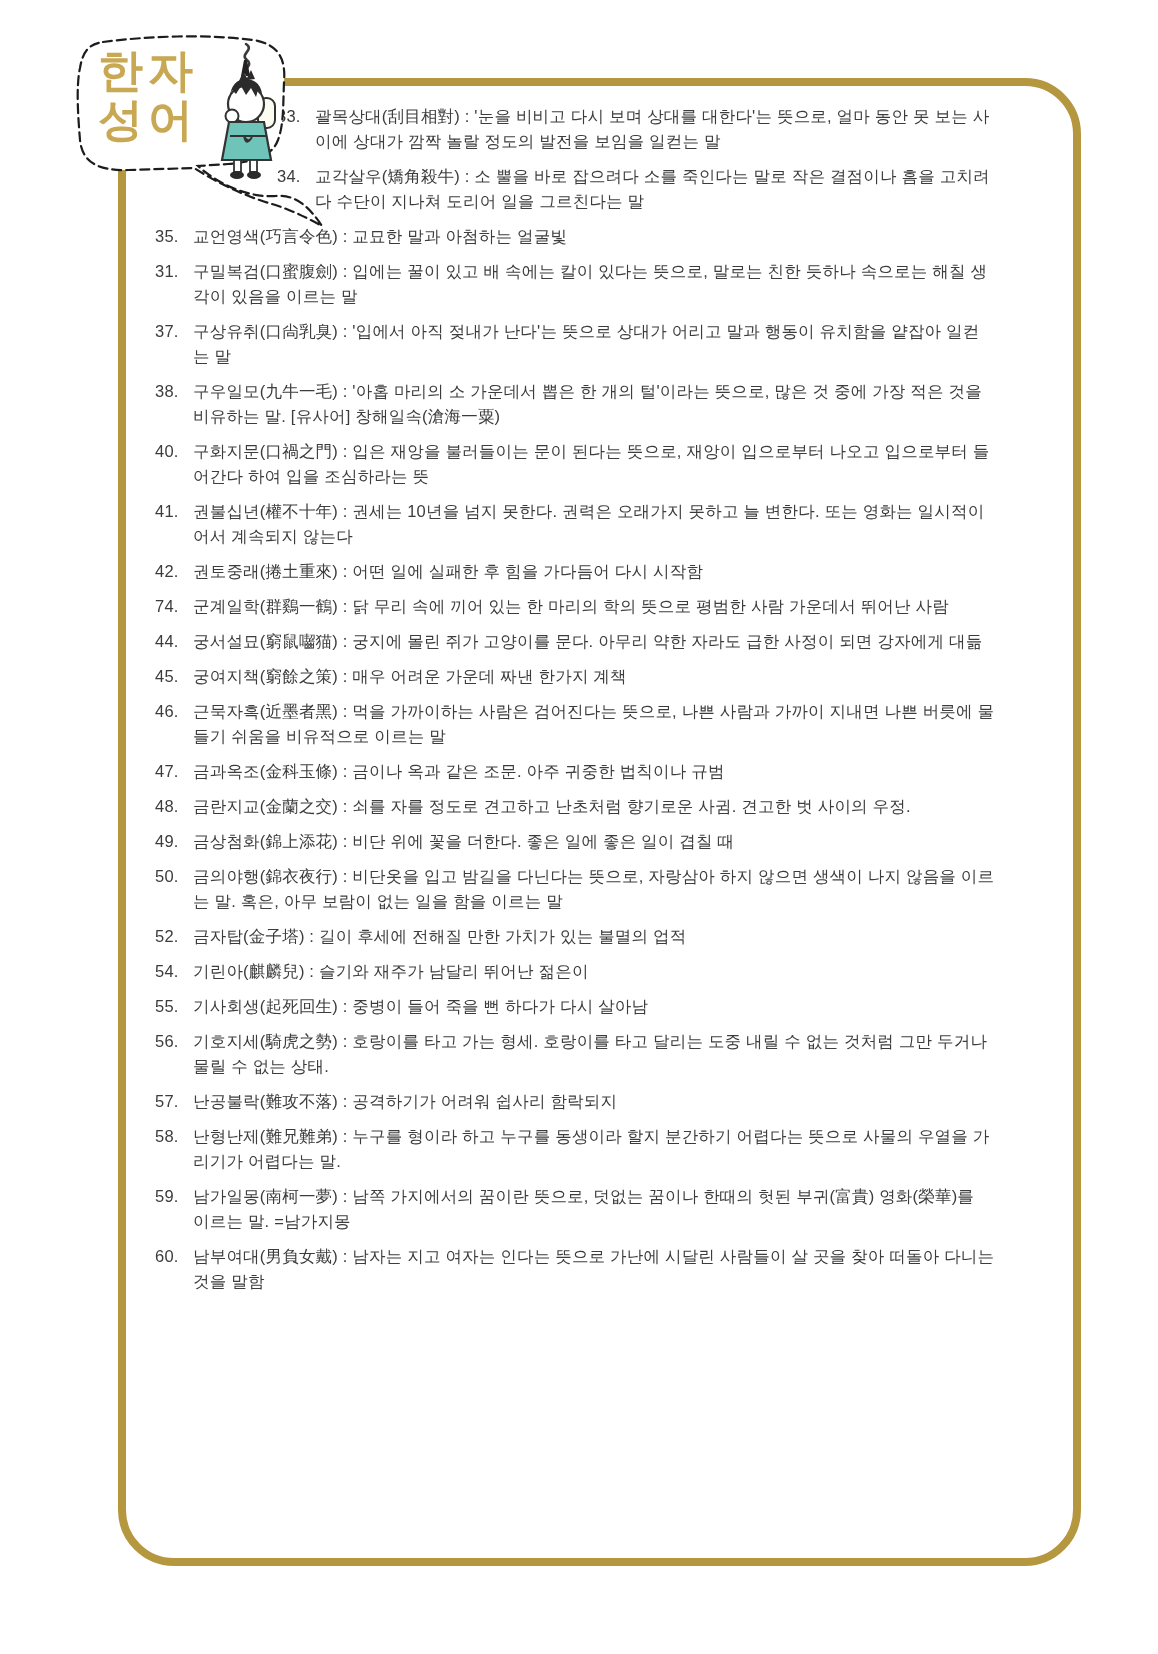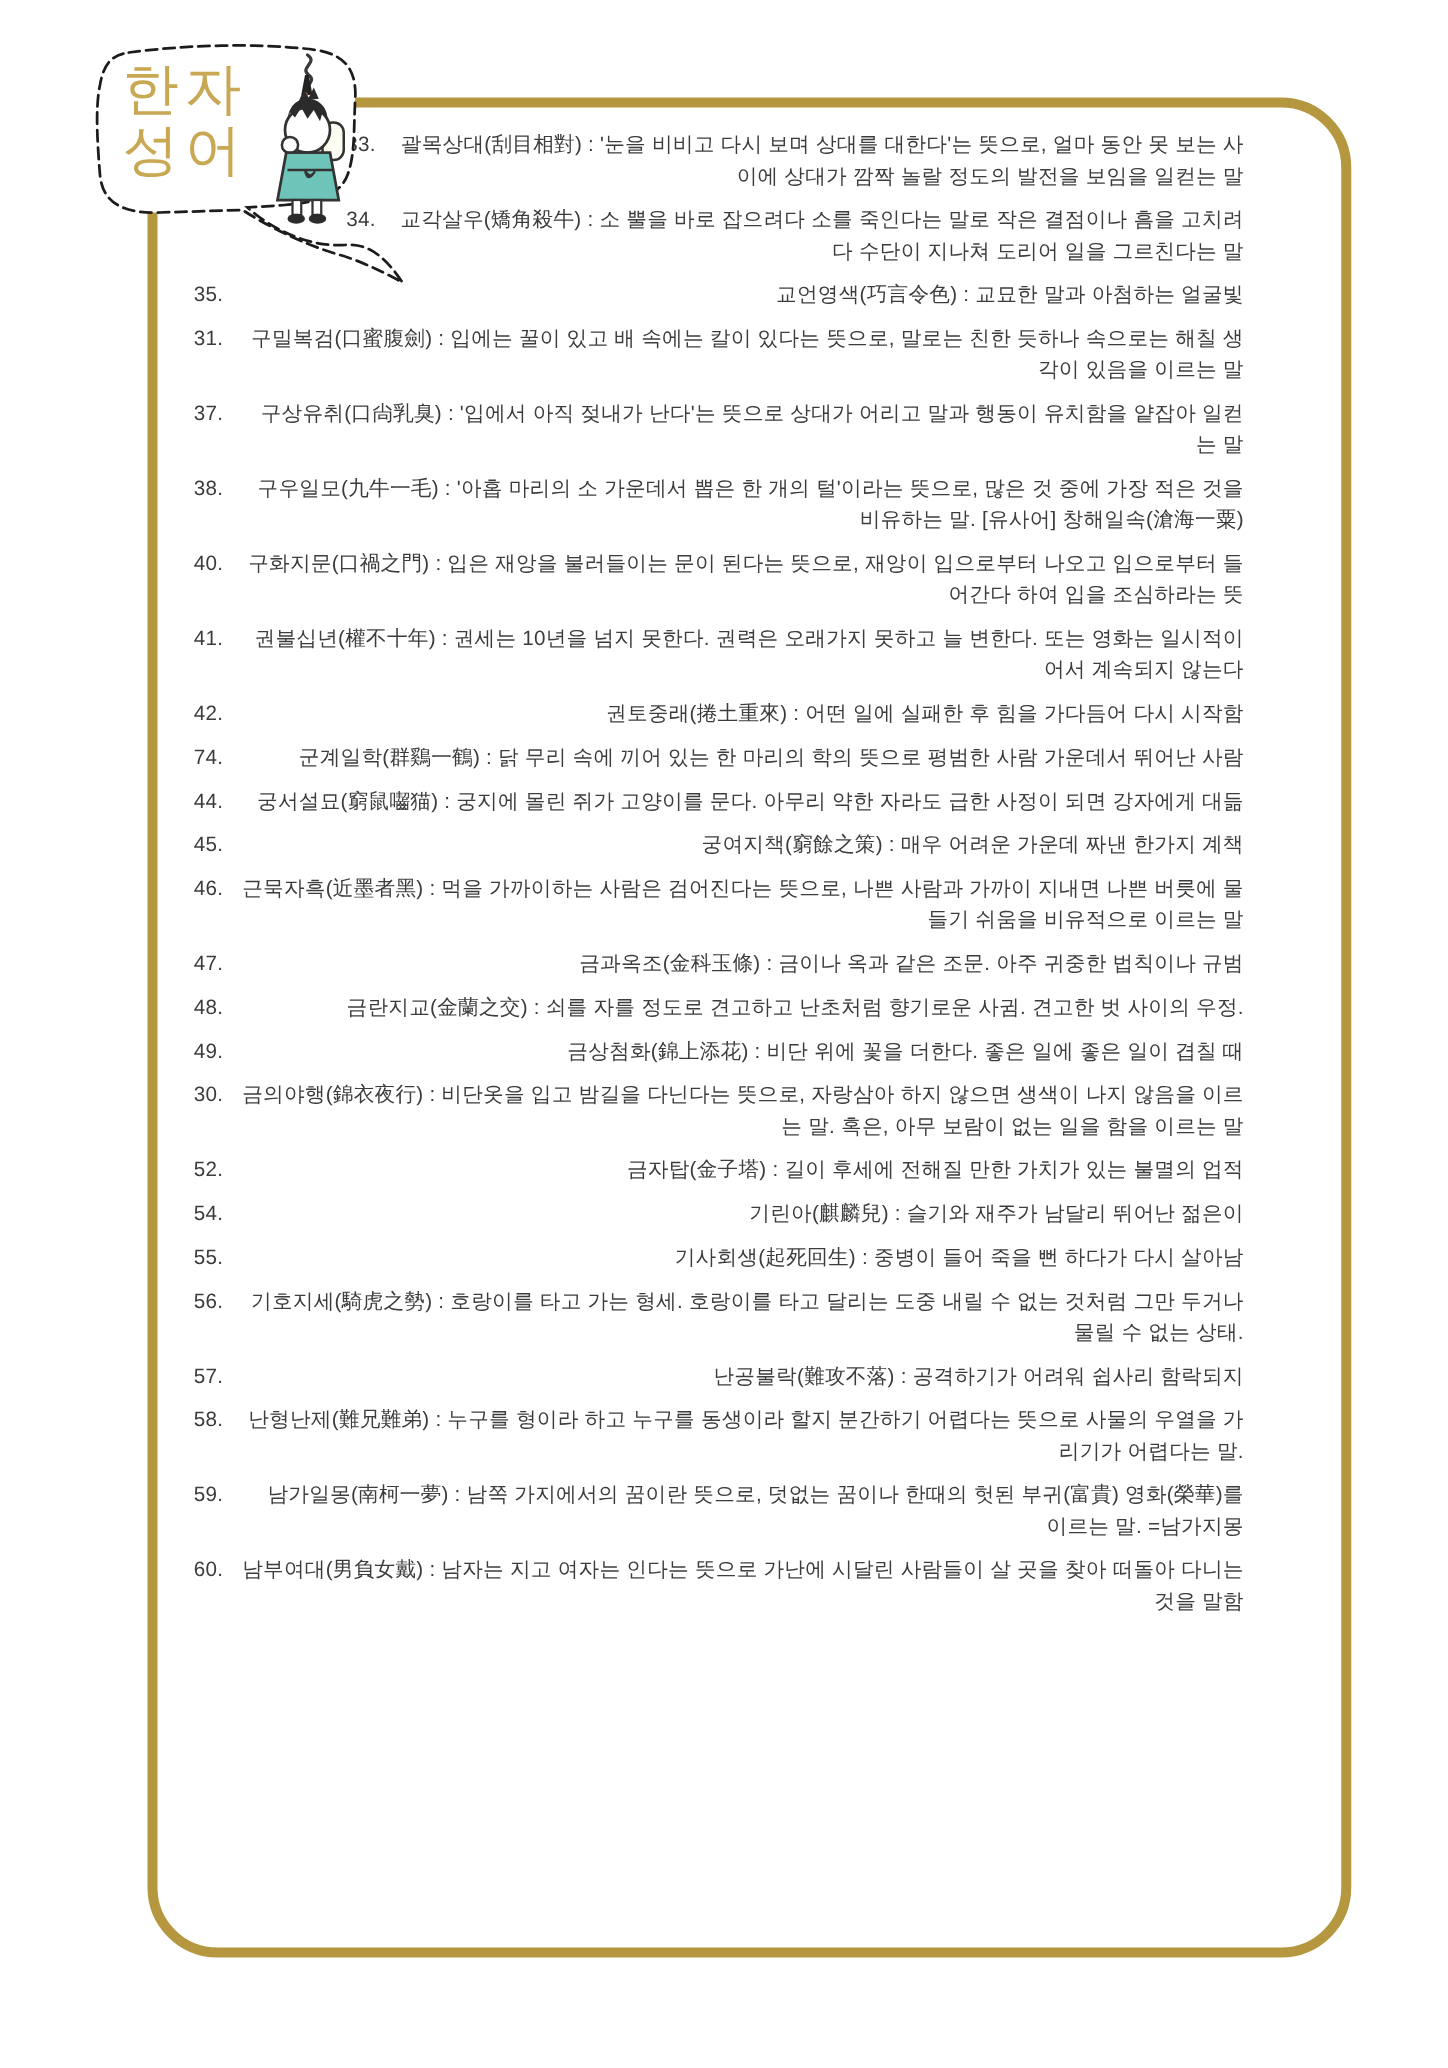--- a/index.html
+++ b/index.html
@@ -19,34 +19,34 @@
   .frame{
     position:absolute;left:118px;top:78px;width:963px;height:1488px;
     border:8px solid var(--gold);border-radius:56px;z-index:1;
   }
   .bubble-wrap{
     position:absolute;left:58px;top:24px;width:300px;height:222px;z-index:3;
   }
   .bubble-wrap svg.bubble{position:absolute;left:0;top:0;}
   .bubble-title{
     position:absolute;left:40px;top:22px;z-index:4;
-    font-size:45px;font-weight:normal;color:var(--title-gold);
+    font-size:45px;font-weight:bold;color:var(--title-gold);
     line-height:49px;letter-spacing:5px;white-space:nowrap;
   }
   .mascot{position:absolute;left:128px;top:16px;z-index:5;}
   .content{
     position:absolute;left:155px;top:104px;width:840px;z-index:2;
   }
   .item{
     display:flex;align-items:flex-start;
     color:var(--text);font-size:16.5px;line-height:25px;
     margin-bottom:10px;letter-spacing:0.2px;
   }
   .item .num{flex:0 0 38px;}
-  .item .txt{flex:1;text-align:right;}
+  .item .txt{flex:1;}
   .item.indent{margin-left:122px;}
 </style>
 </head>
 <body>
 
 <div class="frame"></div>
 
 <div class="bubble-wrap">
   <svg class="bubble" width="300" height="222" viewBox="0 0 300 222">
     <path d="M45,18
@@ -156,21 +156,21 @@
   </div>
     <div class="item">
     <span class="num">48.</span>
     <span class="txt">금란지교(金蘭之交) : 쇠를 자를 정도로 견고하고 난초처럼 향기로운 사귐. 견고한 벗 사이의 우정.</span>
   </div>
     <div class="item">
     <span class="num">49.</span>
     <span class="txt">금상첨화(錦上添花) : 비단 위에 꽃을 더한다. 좋은 일에 좋은 일이 겹칠 때</span>
   </div>
     <div class="item">
-    <span class="num">30.</span>
+    <span class="num">50.</span>
     <span class="txt">금의야행(錦衣夜行) : 비단옷을 입고 밤길을 다닌다는 뜻으로, 자랑삼아 하지 않으면 생색이 나지 않음을 이르는 말. 혹은, 아무 보람이 없는 일을 함을 이르는 말</span>
   </div>
     <div class="item">
     <span class="num">52.</span>
     <span class="txt">금자탑(金子塔) : 길이 후세에 전해질 만한 가치가 있는 불멸의 업적</span>
   </div>
     <div class="item">
     <span class="num">54.</span>
     <span class="txt">기린아(麒麟兒) : 슬기와 재주가 남달리 뛰어난 젊은이</span>
   </div>

